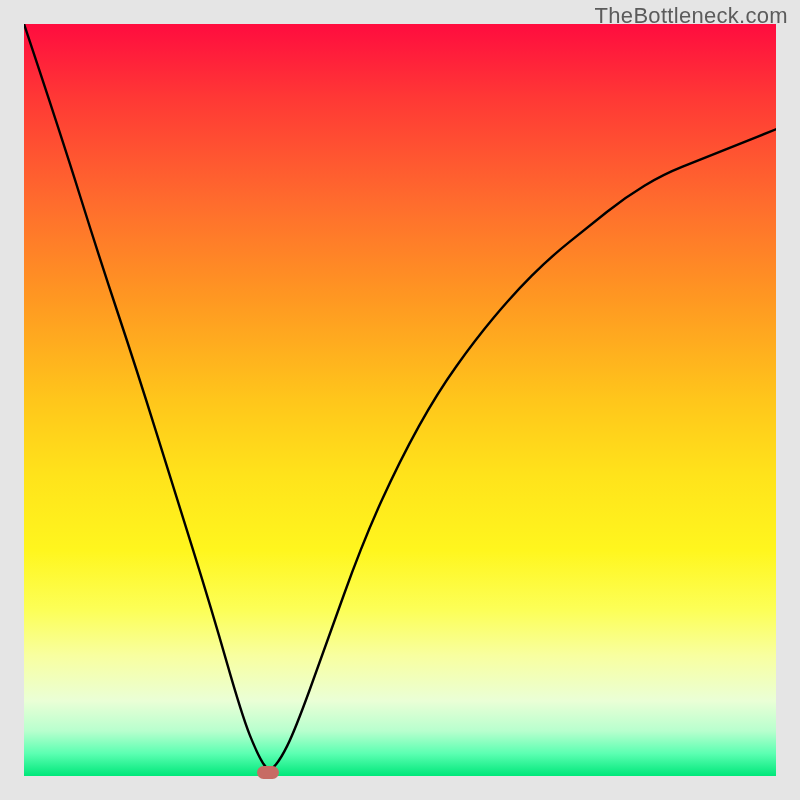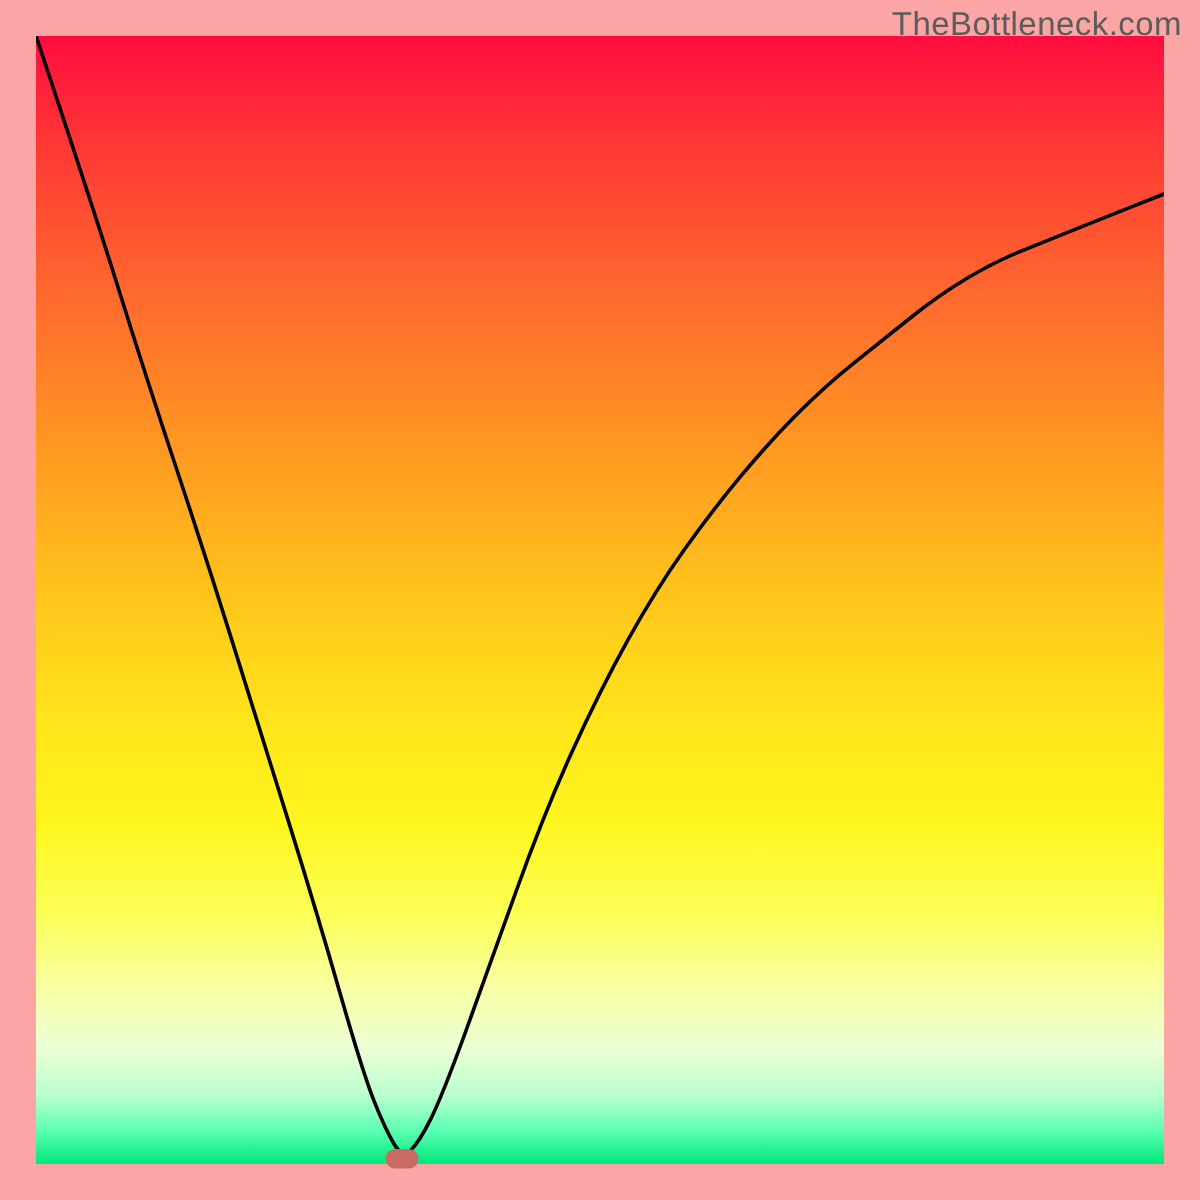--- a/index.html
+++ b/index.html
@@ -7,21 +7,21 @@
     padding: 0;
     width: 800px;
     height: 800px;
     overflow: hidden;
     font-family: Arial, Helvetica, sans-serif;
   }
   .frame {
     position: relative;
     width: 800px;
     height: 800px;
-    background: #fca5a5;
+    background: #e5e5e5;
   }
   .plot {
     position: absolute;
     left: 24px;
     top: 24px;
     width: 752px;
     height: 752px;
     background: linear-gradient(to bottom,
       #ff0c3f 0%,
       #ff3935 10%,

